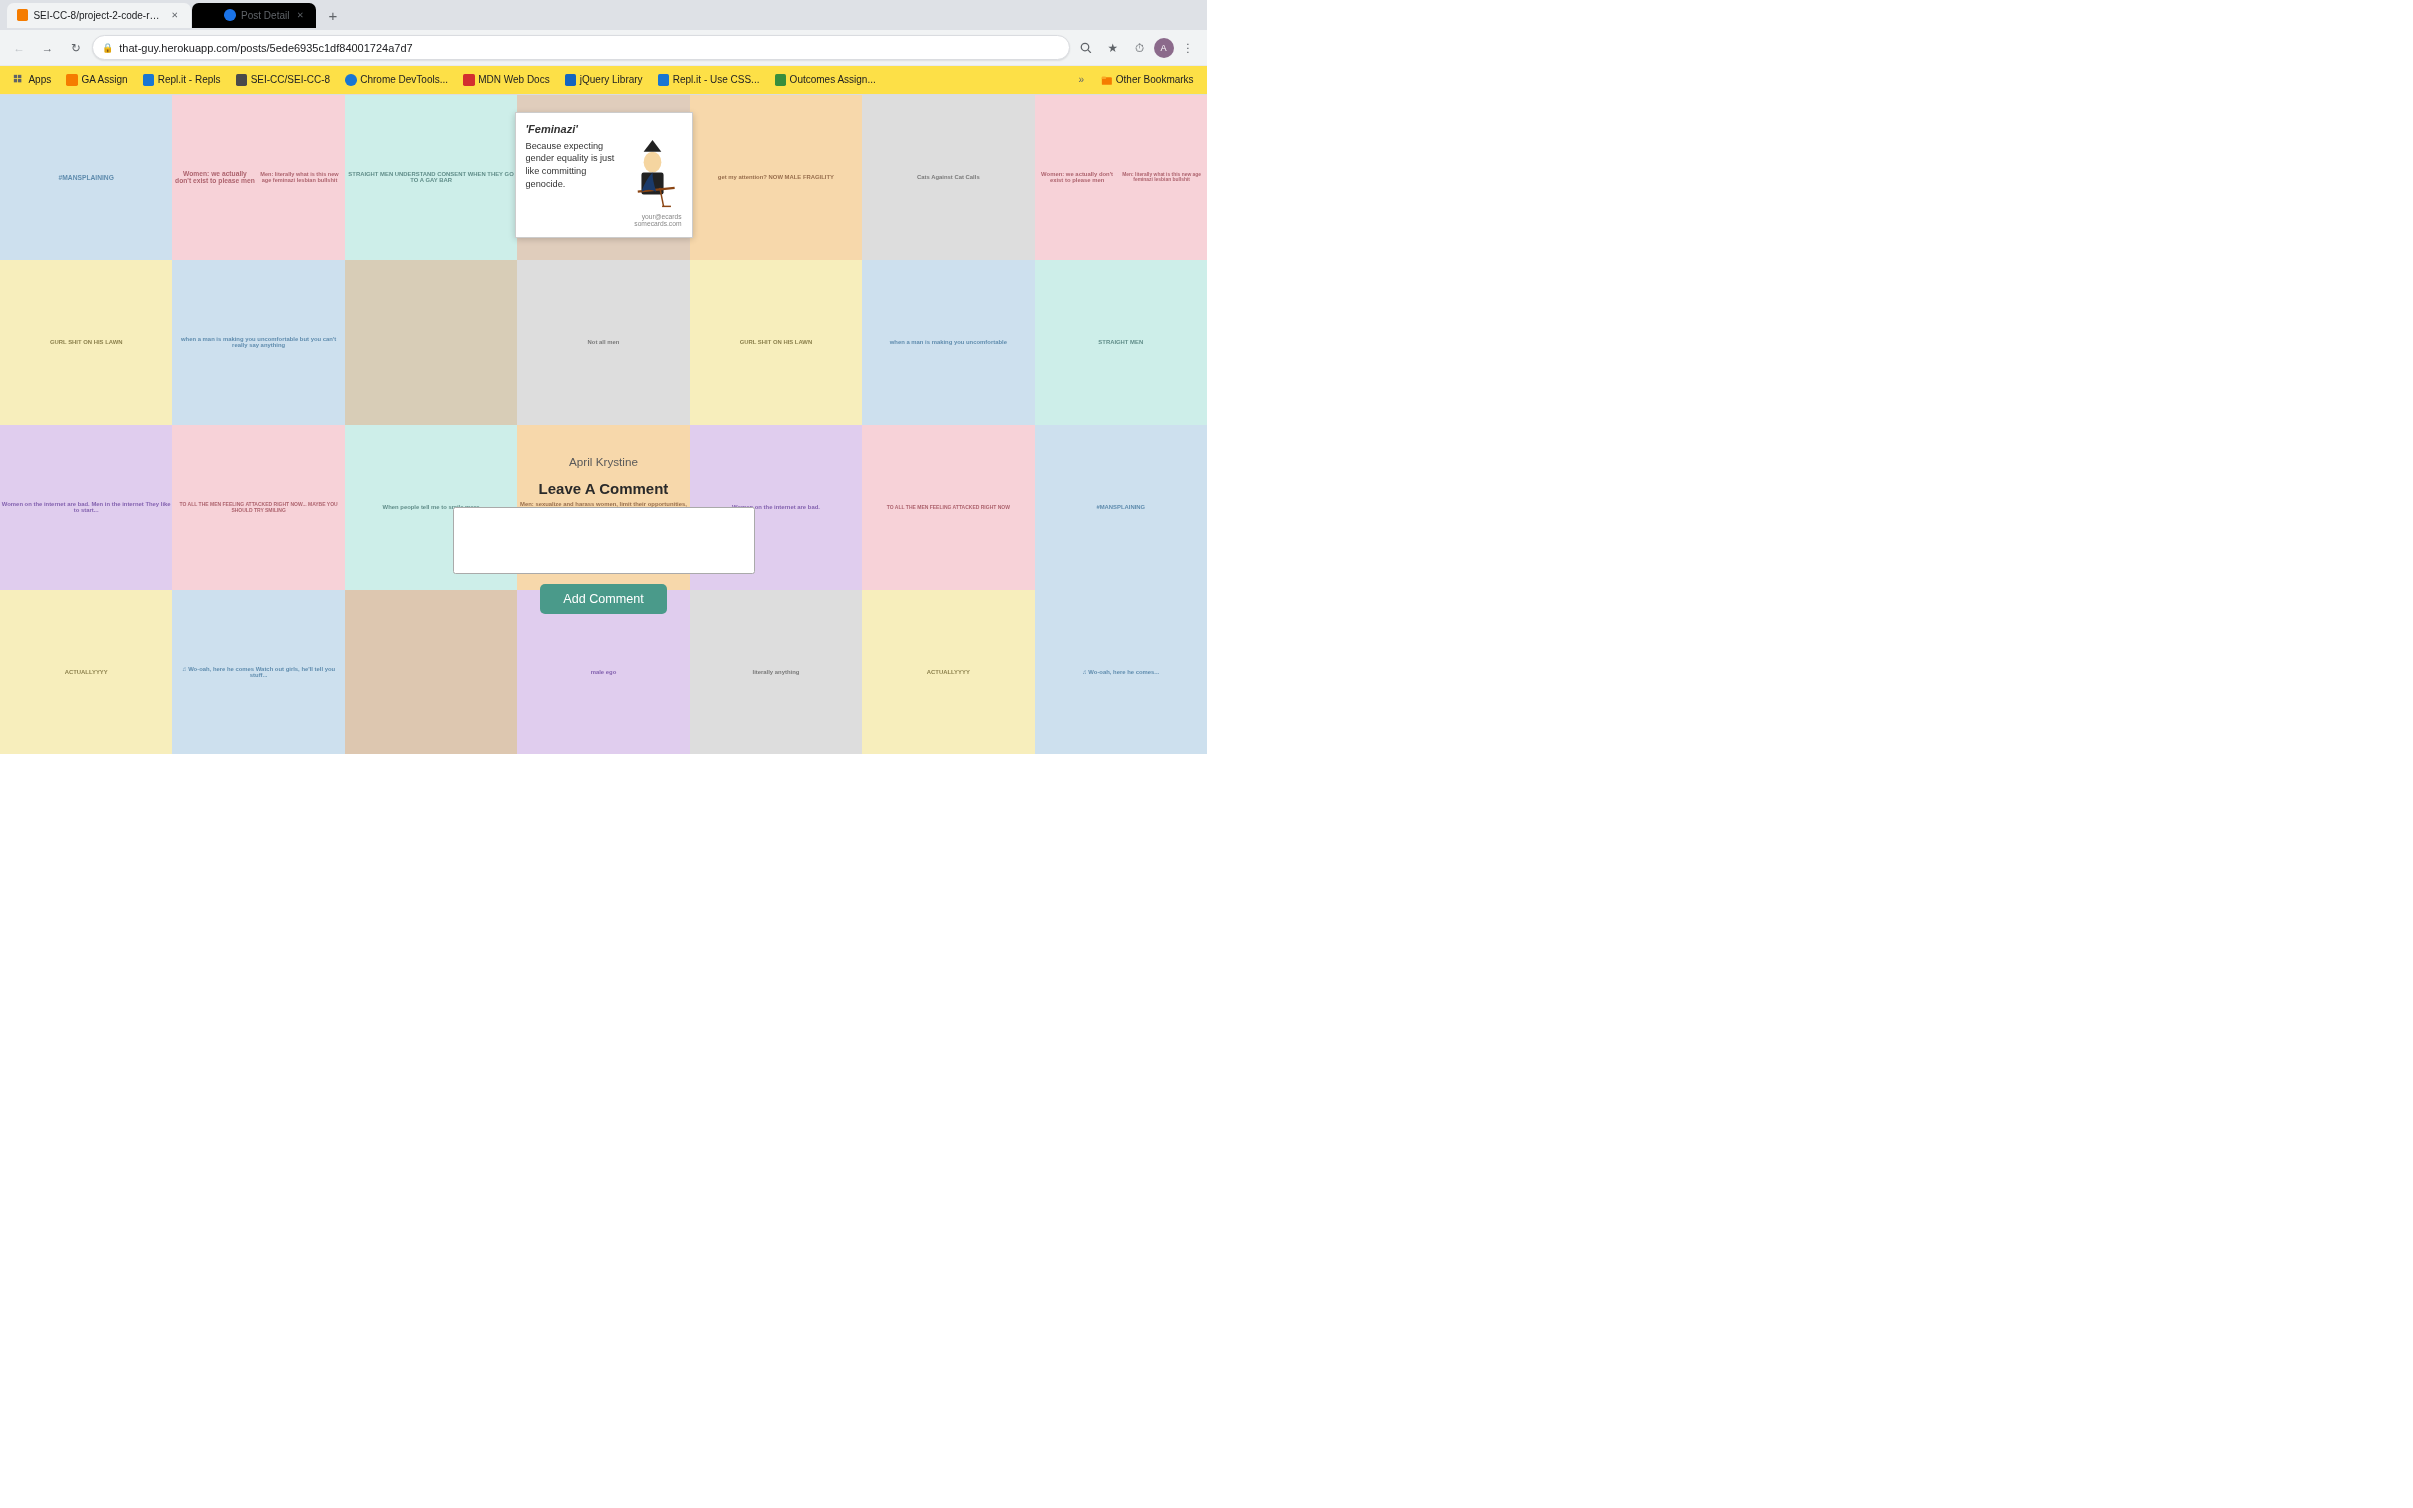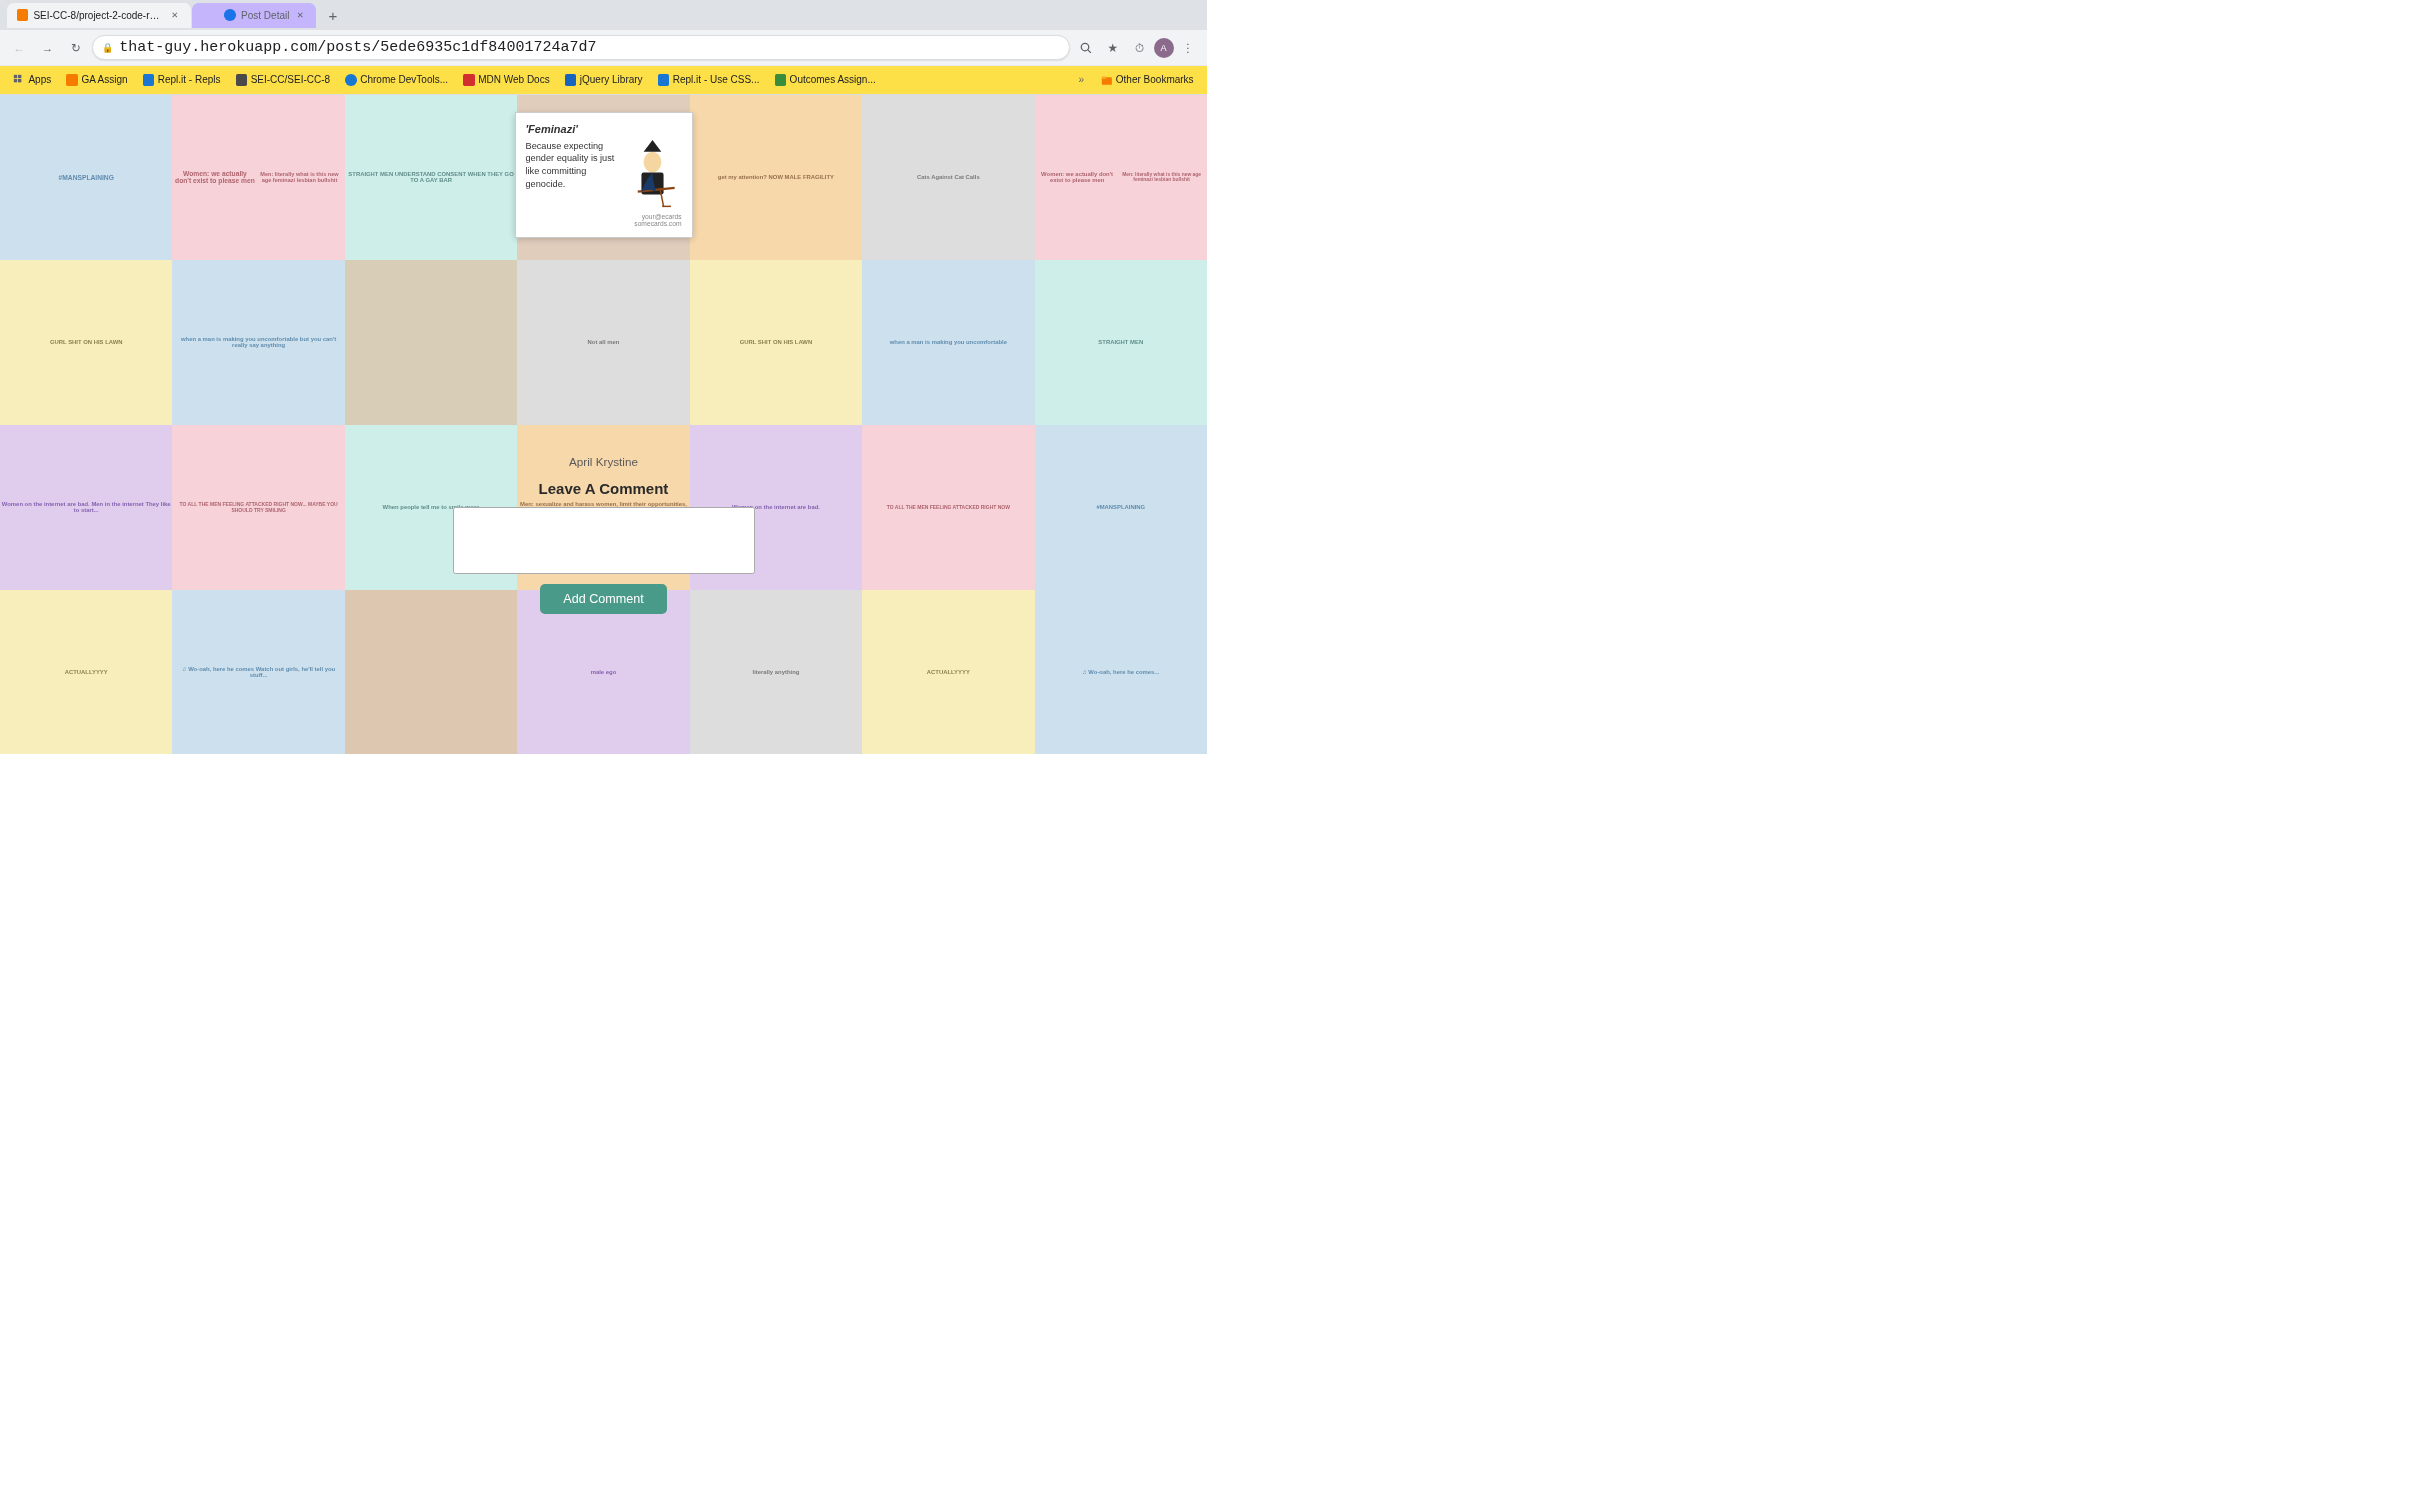--- a/index.html
+++ b/index.html
@@ -36,21 +36,21 @@
       white-space: nowrap;
       text-overflow: ellipsis;
     }
 
     .tab.active {
       background: #f1f3f4;
       color: #202124;
     }
 
     .tab.inactive {
-      background: #c4b5fd;
+      background: #000000;
       color: #5f6368;
       padding-left: 32px;
     }
 
     .tab-favicon {
       width: 11.7px;
       height: 11.7px;
       border-radius: 1.7px;
       flex-shrink: 0;
     }
@@ -125,26 +125,25 @@
       box-shadow: 0 0.8px 1.7px rgba(0,0,0,0.1);
     }
 
     .address-bar .lock-icon {
       font-size: 9.2px;
       color: #5f6368;
     }
 
     .address-bar .url-text {
       flex: 1;
-      font-size: 15px;
+      font-size: 11px;
       color: #202124;
       overflow: hidden;
       text-overflow: ellipsis;
       white-space: nowrap;
-      font-family: Liberation Mono, monospace;
     }
 
     .nav-right-icons {
       display: flex;
       align-items: center;
       gap: 1.7px;
     }
 
     
     .bookmarks-bar {

